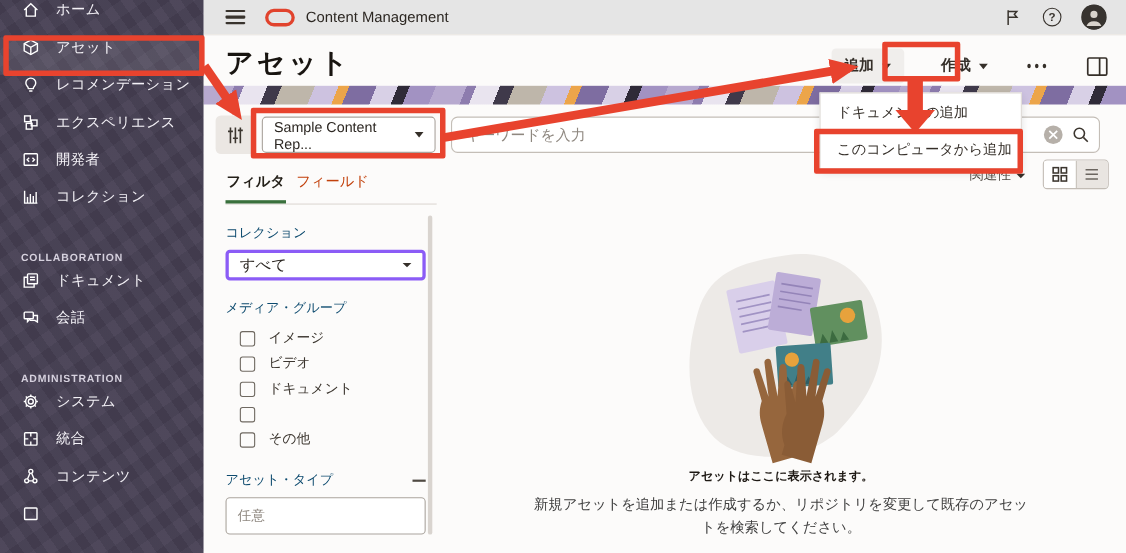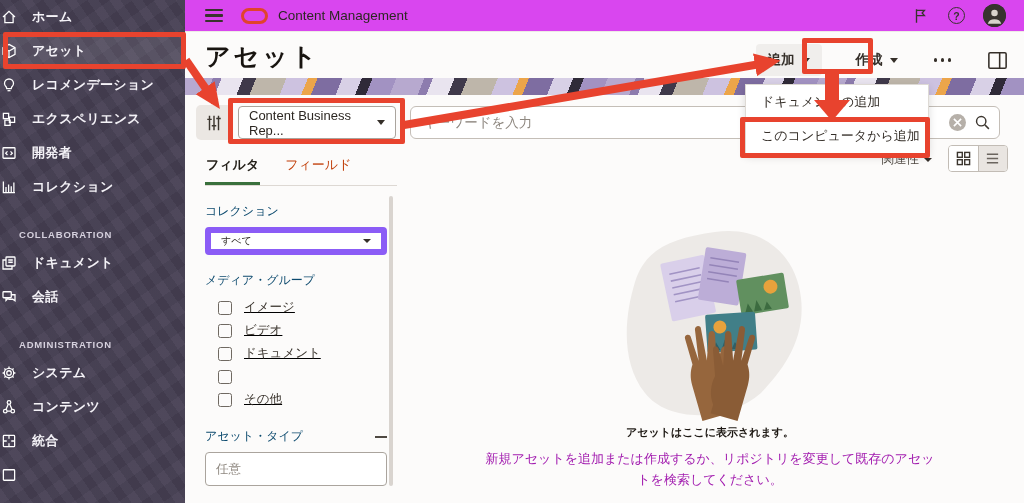--- a/index.html
+++ b/index.html
@@ -6,29 +6,29 @@
   html,body { width:1024px; height:503px; }
   body { font-family:"Liberation Sans","DejaVu Sans",sans-serif; background:#fcfbfa; }
   .app { position:relative; width:1024px; height:503px; overflow:hidden; background:#fcfbfa; }
 
   
   .sidebar { position:absolute; left:0; top:0; width:185px; height:503px;
     background:#474054;
     background-image:repeating-linear-gradient(55deg, rgba(255,255,255,.025) 0 9px, rgba(0,0,0,.05) 9px 18px),
                      repeating-linear-gradient(-35deg, rgba(255,255,255,.02) 0 13px, rgba(0,0,0,.035) 13px 26px);
     color:#fff; z-index:5; }
-  .side-item { height:34px; display:flex; align-items:center; gap:14px; 
-    font-size:13px; letter-spacing:.3px; color:#f4f2f7; cursor:pointer; white-space:nowrap;font-weight:bold; }
+  .side-item { height:34px; display:flex; align-items:flex-start; gap:14px; padding-left:19px;
+    font-size:13px; letter-spacing:.3px; color:#f4f2f7; cursor:pointer; white-space:nowrap; }
   .side-item.active { background:rgba(255,255,255,.09); }
   .side-item svg { width:18px; height:18px; stroke:#fff; fill:none; stroke-width:1.7; flex:0 0 auto; }
   .side-section { margin-top:18px; height:24px; display:flex; align-items:center; padding-left:19px;
     font-size:9.5px; font-weight:bold; letter-spacing:.8px; color:#d6d1de; }
 
   
-  .topbar { position:absolute; left:185px; right:0; top:0; height:32px; background:#d946ef;
+  .topbar { position:absolute; left:185px; right:0; top:0; height:32px; background:#e5e5e5;
     border-bottom:1px solid #eeeae6; display:flex; align-items:center; z-index:4; }
   .hamburger { width:18px; height:13px; margin-left:20px; display:flex; flex-direction:column;
     justify-content:space-between; cursor:pointer; }
   .hamburger span { display:block; height:2.3px; background:#38332d; border-radius:1px; }
   .oracle-logo { width:27px; height:16px; border:3.5px solid #e1432d; border-radius:8.5px; margin-left:18px; }
   .app-title { margin-left:10px; font-size:13.5px; color:#2c2722; }
   .topbar-right { margin-left:auto; display:flex; align-items:center; gap:18px; margin-right:18px; }
   .topbar-right svg { display:block; }
   .help-circle { width:17px; height:17px; border:1.5px solid #38332d; border-radius:50%;
     font-size:10.5px; color:#38332d; display:flex; align-items:center; justify-content:center; font-weight:bold; cursor:pointer;}
@@ -73,41 +73,41 @@
     display:flex; align-items:center; gap:5px; cursor:pointer; z-index:4; }
   .sort-label .caret { border-top-width:4px; border-left-width:4px; border-right-width:4px; }
   .view-toggle { position:absolute; right:16px; top:145px; width:60px; height:27px; border:1px solid #c2bcb5;
     border-radius:4px; display:flex; overflow:hidden; z-index:4; }
   .view-toggle .vt { flex:1; display:flex; align-items:center; justify-content:center; cursor:pointer; }
   .vt-grid { background:#fff; border-right:1px solid #c2bcb5; }
   .vt-list { background:#e9e5e1; }
 
   
   .fpanel { position:absolute; left:205px; top:150px; width:182px; z-index:4; }
-  .ftabs { display:flex; gap:24px; border-bottom:1px solid #ddd8d3; width:192px; }
+  .ftabs { display:flex; gap:8px; border-bottom:1px solid #ddd8d3; width:192px; }
   .ftab { font-size:13px; padding:6px 1px 8px; color:#c2410c; cursor:pointer; }
   .ftab.active { color:#242019; font-weight:bold; border-bottom:3px solid #39703c; }
   .flabel { font-size:12px; color:#0c4a6e; margin:17px 0 7px; display:flex; align-items:center; }
-  .fselect { height:28px; border:6px solid #8b5cf6; border-radius:4px; background:#fff; display:flex;
-    align-items:center; padding:0 10px; font-size:10px; color:#2c2722; cursor:pointer; }
+  .fselect { height:28px; border:3px solid #8b5cf6; border-radius:4px; background:#fff; display:flex;
+    align-items:center; padding:0 10px; font-size:14px; color:#2c2722; cursor:pointer; }
   .fselect .caret { margin-left:auto; border-top-width:4px; border-left-width:4px; border-right-width:4px; }
-  .check-row { display:flex; align-items:center; gap:12px; padding-left:13px; height:23px; cursor:pointer;text-decoration:underline; }
+  .check-row { display:flex; align-items:center; gap:12px; padding-left:13px; height:23px; cursor:pointer; }
   .checkbox { width:14px; height:14px; border:1px solid #6f6961; border-radius:2.5px; background:#fcfbfa; }
   .check-row span { font-size:12.5px; color:#3c362f; }
   .collapse-minus { margin-left:auto; width:12px; height:2px; background:#4f4942; cursor:pointer; }
   .ftext { height:24px; width:100%; border:1px solid #aaa49d; border-radius:4px; padding:16px 10px;
     font-size:12.5px; color:#2c2722; background:#fff; font-family:inherit; }
   .ftext::placeholder { color:#8f8880; }
   .fscrollbar { position:absolute; left:389px; top:196px; width:4px; height:290px; background:#d9d4cf;
     border-radius:2px; z-index:4; }
 
   
   .empty { position:absolute; left:480px; top:425px; width:460px; text-align:center; z-index:2; }
   .empty h2 { font-size:11px; color:#1e1914; margin-bottom:8px; }
-  .empty p { font-size:13px; color:#a21caf; line-height:1.65; }
+  .empty p { font-size:13px; color:#404040; line-height:1.65; }
   .illus { position:absolute; left:610px; top:222px; z-index:1; }
 
   
   .menu { position:absolute; left:745px; top:84px; width:184px; background:#fff; border:1px solid #dedad5;
     box-shadow:0 3px 8px rgba(0,0,0,.14); z-index:30; }
   .menu-item { height:34px; display:flex; align-items:center; padding:0 15px; font-size:13px;
     color:#352f29; cursor:pointer; white-space:nowrap; }
 
   
   .anno { position:absolute; border:5px solid #e8432e; border-radius:2px; z-index:40; pointer-events:none; }
@@ -188,33 +188,33 @@
     <div class="side-item">
       <svg viewBox="0 0 24 24">
           <circle cx="12" cy="12" r="3"></circle>
           <circle cx="12" cy="12" r="6.3"></circle>
           <path d="M12 3.4 v2.3 M12 18.3 v2.3 M3.4 12 h2.3 M18.3 12 h2.3 M5.9 5.9 l1.7 1.7 M16.4 16.4 l1.7 1.7 M18.1 5.9 l-1.7 1.7 M7.6 16.4 l-1.7 1.7"></path>
         </svg>
       <span>システム</span>
     </div>
     <div class="side-item">
       <svg viewBox="0 0 24 24">
+          <rect x="4.5" y="4.5" width="15" height="15" rx="1"></rect>
+          <path d="M12 4.5 v4.5 m0 6 v4.5 M4.5 12 h4.5 m6 0 h4.5"></path>
+        </svg>
+      <span>統合</span>
+    </div>
+    <div class="side-item">
+      <svg viewBox="0 0 24 24">
           <circle cx="12" cy="6" r="2.4"></circle>
           <circle cx="7" cy="17.5" r="2.4"></circle>
           <circle cx="17" cy="17.5" r="2.4"></circle>
           <path d="M11 8.2 L8 15.3 M13 8.2 L16 15.3 M9.4 17.5 h5.2"></path>
         </svg>
       <span>コンテンツ</span>
-    </div>
-    <div class="side-item">
-      <svg viewBox="0 0 24 24">
-          <rect x="4.5" y="4.5" width="15" height="15" rx="1"></rect>
-          <path d="M12 4.5 v4.5 m0 6 v4.5 M4.5 12 h4.5 m6 0 h4.5"></path>
-        </svg>
-      <span>統合</span>
     </div>
     <div class="side-item">
       <svg viewBox="0 0 24 24">
           <rect x="4.5" y="5" width="15" height="14" rx="1"></rect>
         </svg>
     </div>
   </aside>
 
   <header class="topbar">
     <div class="hamburger">
@@ -263,21 +263,21 @@
   </div>
 
   <div class="banner"></div>
 
   <div class="filter-toggle">
     <svg width="18" height="18" viewBox="0 0 20 20" fill="none" stroke="#3c362f" stroke-width="1.6">
       <path d="M5 2 V18 M10 2 V18 M15 2 V18 M2.5 6 H7.5 M7.5 13 H12.5 M12.5 5 H17.5"></path>
     </svg>
   </div>
   <div class="repo-select">
-    <span>Content Business Rep...</span>
+    <span>Sample Content Rep...</span>
     <i class="caret"></i>
   </div>
   <div class="search-wrap">
     <input type="text" placeholder="キーワードを入力" style="">
     <div class="search-clear">
       <svg width="9" height="9" viewBox="0 0 10 10" stroke="#fff" stroke-width="1.8">
           <path d="M1 1 L9 9 M9 1 L1 9"></path>
         </svg>
     </div>
     <svg class="search-mag" width="17" height="17" viewBox="0 0 20 20" fill="none" stroke="#3c362f" stroke-width="1.7">

